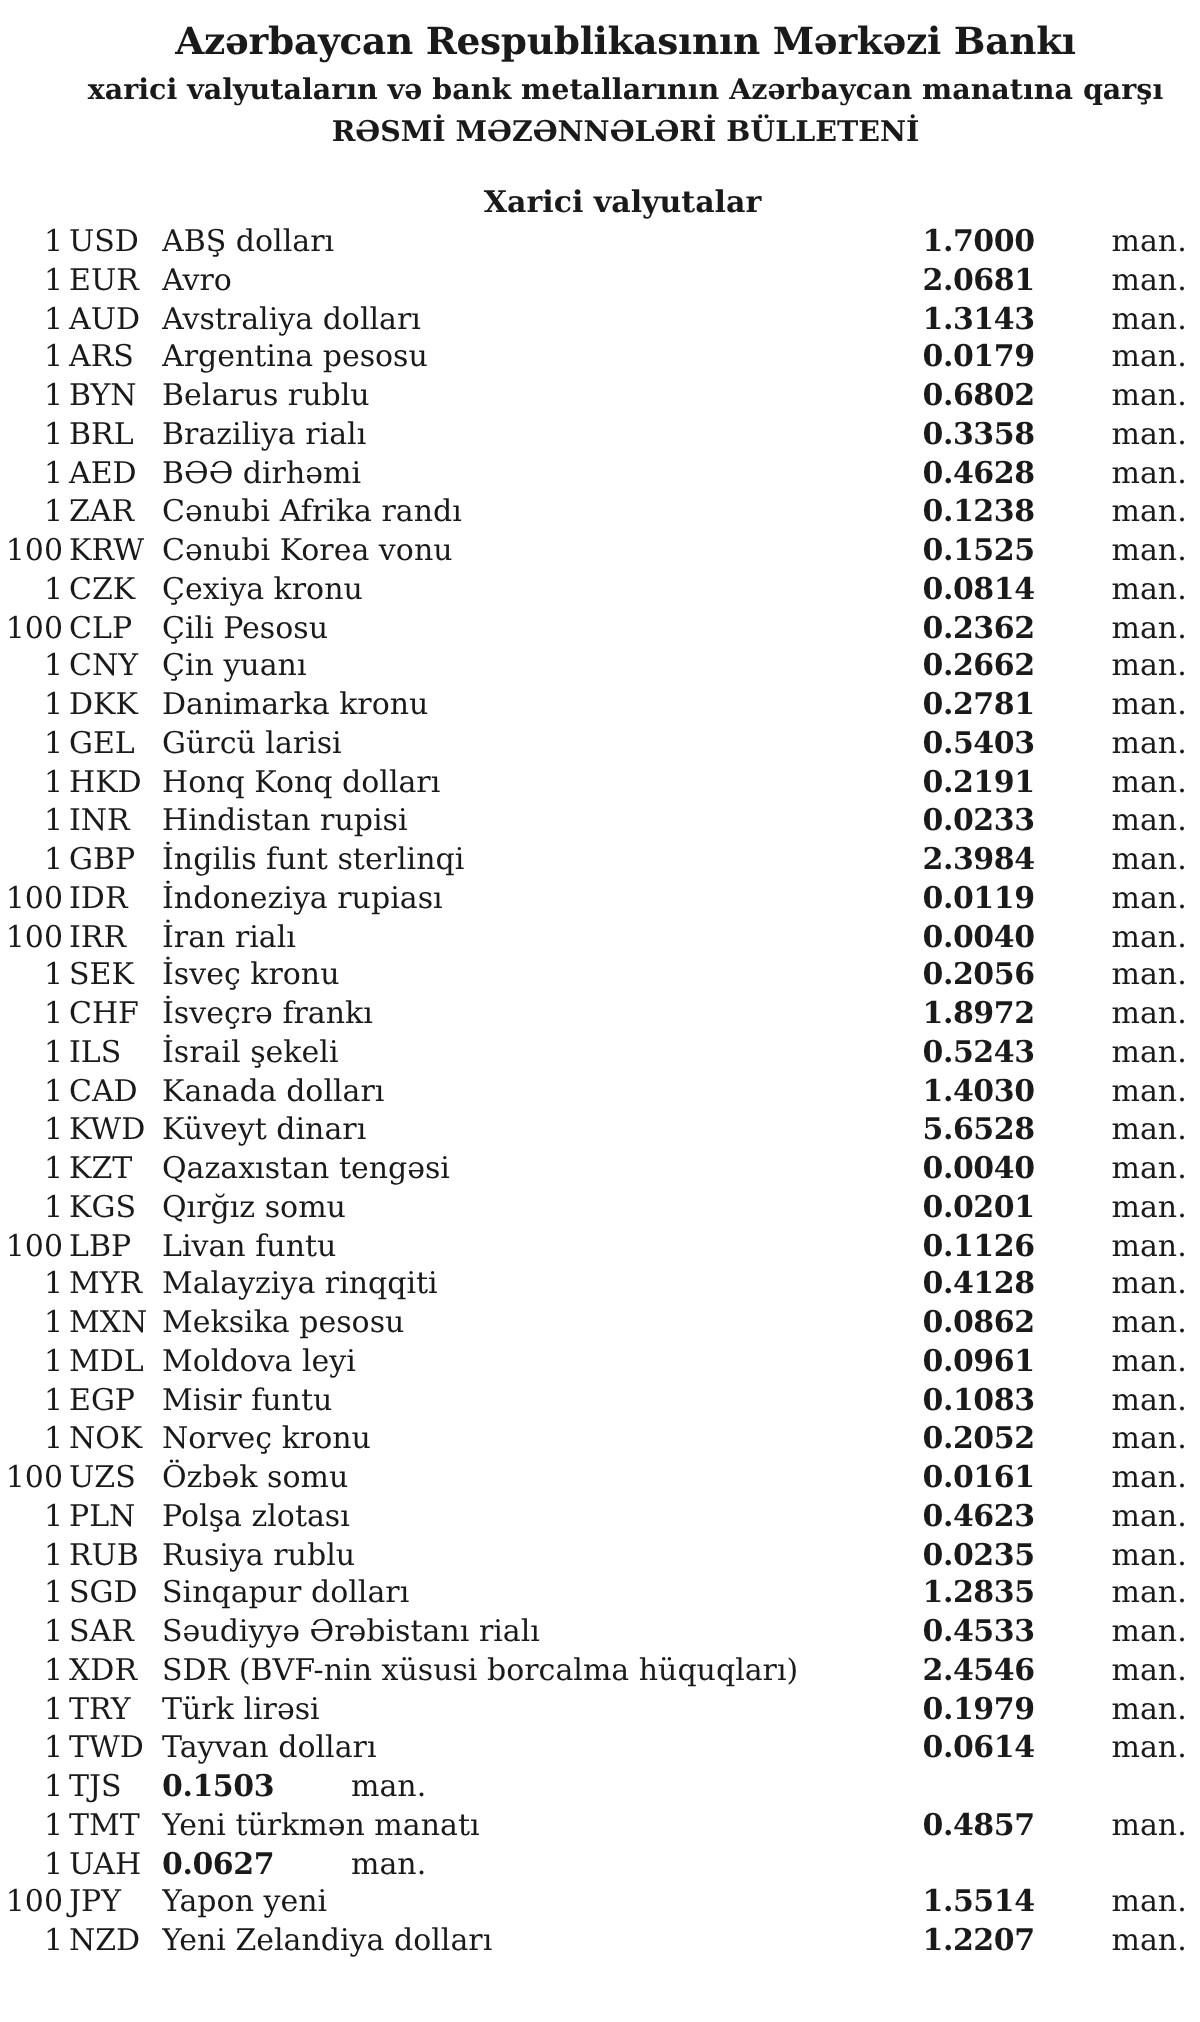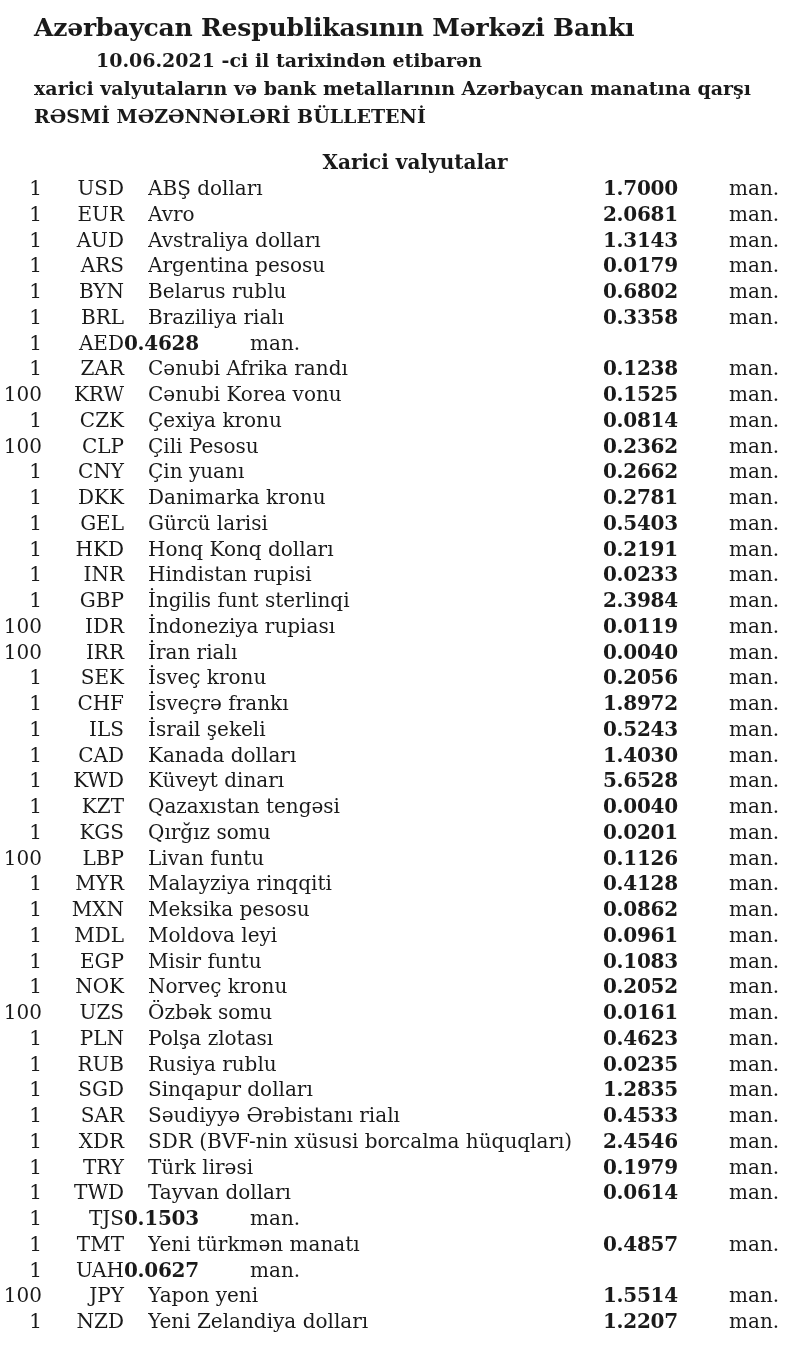--- a/index.html
+++ b/index.html
@@ -14,21 +14,21 @@
     font-family: "DejaVu Serif", "Liberation Serif", serif;
     color: #1a1a1a;
     -webkit-font-smoothing: antialiased;
   }
   .page {
     width: 800px;
     height: 1348px;
     position: relative;
   }
   
-  .header { text-align: left; }
+  .header { text-align: center; }
   .title {
     padding-top: 9px;
     padding-left: 34px;       
     font-size: 25px;
     line-height: 37px;
     font-weight: bold;
     letter-spacing: -0.2px;
   }
   .sub {
     font-size: 19px;
@@ -58,52 +58,51 @@
     white-space: nowrap;
   }
   .qty {
     width: 40px;
     margin-left: 2px;
     text-align: right;
     flex: 0 0 auto;
   }
   .code {
     width: 62px;
-    margin-left: 20px;
-    text-align: right;
+    margin-left: 4px;
+    text-align: left;
     flex: 0 0 auto;
   }
   .name {
     flex: 1 1 auto;
-    margin-left: 24px;
+    margin-left: 0;
     overflow: hidden;
   }
   .rate {
     width: 110px;
     text-align: left;
     font-weight: bold;
     flex: 0 0 auto;
     letter-spacing: -0.3px;
   }
   .unit {
     width: 44px;
     margin-left: 16px;
-    margin-right: 27px;
+    margin-right: 15px;
     text-align: left;
     flex: 0 0 auto;
   }
 </style>
 </head>
 <body>
 
 <div class="page">
 
   <div class="header">
     <div class="title">Azərbaycan Respublikasının Mərkəzi Bankı</div>
-    <div class="sub date">10.06.2021 -ci il tarixindən etibarən</div>
     <div class="sub">xarici valyutaların və bank metallarının Azərbaycan manatına qarşı</div>
     <div class="sub">RƏSMİ MƏZƏNNƏLƏRİ BÜLLETENİ</div>
   </div>
 
   <div class="section-title">Xarici valyutalar</div>
 
   <div class="rates-table" id="rates-table">
   <div class="row">
     <span class="qty">1</span>
     <span class="code">USD</span>
@@ -148,20 +147,21 @@
     <span class="qty">1</span>
     <span class="code">BRL</span>
     <span class="name">Braziliya rialı</span>
     <span class="rate">0.3358</span>
     <span class="unit">man.</span>
   </div>
 
   <div class="row">
     <span class="qty">1</span>
     <span class="code">AED</span>
+    <span class="name">BƏƏ dirhəmi</span>
     <span class="rate">0.4628</span>
     <span class="unit">man.</span>
   </div>
 
   <div class="row">
     <span class="qty">1</span>
     <span class="code">ZAR</span>
     <span class="name">Cənubi Afrika randı</span>
     <span class="rate">0.1238</span>
     <span class="unit">man.</span>

